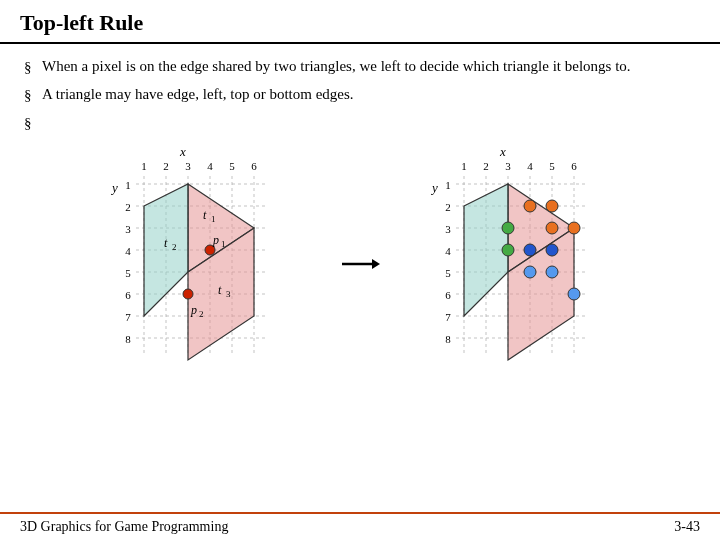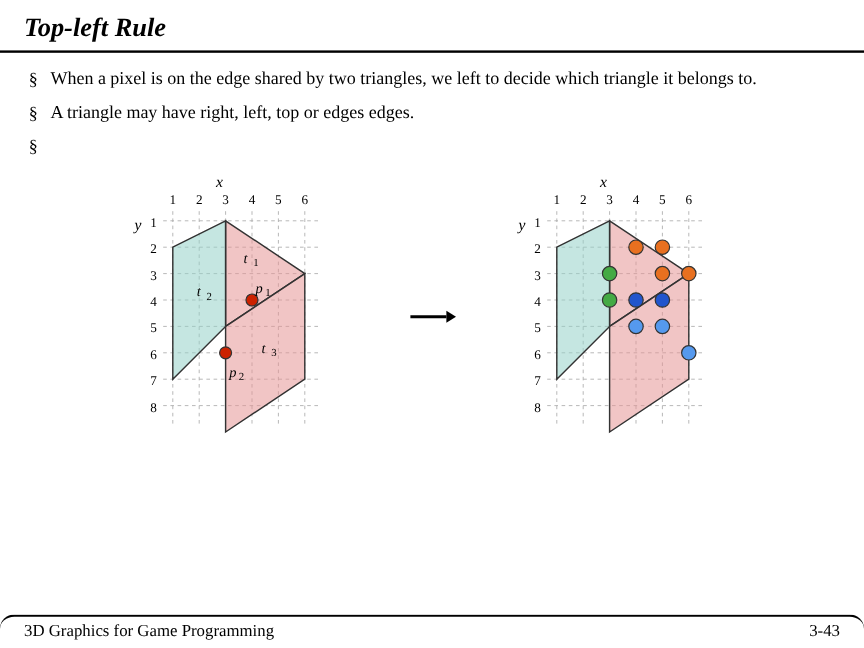--- a/index.html
+++ b/index.html
@@ -21,21 +21,20 @@
       flex-direction: column;
     }
 
     .header {
       padding: 10px 20px 6px 20px;
       border-bottom: 2px solid #000;
     }
 
     .title {
       font-size: 22px;
-      font-style: italic;
       font-weight: bold;
     }
 
     .content {
       flex: 1;
       padding: 12px 24px 0 24px;
     }
 
     .bullet-list {
       list-style: none;
@@ -58,27 +57,26 @@
 
     .diagram-area {
       display: flex;
       justify-content: center;
       align-items: center;
       gap: 40px;
       margin-top: 8px;
     }
 
     .footer {
-      border-top: 2px solid #000000;
+      border-top: 2px solid #c2410c;
       padding: 5px 20px;
       display: flex;
       justify-content: space-between;
       align-items: center;
       font-size: 14px;
-      border-radius: 12px;
     }
 
     svg text {
       font-family: 'Times New Roman', Times, serif;
     }
   </style>
 </head>
 <body>
 
 <div class="page">
@@ -88,21 +86,21 @@
   </div>
 
   <div class="content">
     <ul class="bullet-list">
       <li>
         <span class="bullet">§</span>
         <span>When a pixel is on the edge shared by two triangles, we left to decide which triangle it belongs to.</span>
       </li>
       <li>
         <span class="bullet">§</span>
-        <span>A triangle may have right, left, top or edges edges.</span>
+        <span>A triangle may have edge, left, top or bottom edges.</span>
       </li>
       <li>
         <span class="bullet">§</span>
       </li>
     </ul>
 
     <div class="diagram-area">
 
       <svg width="200" height="240" viewBox="0 0 200 240">
 

